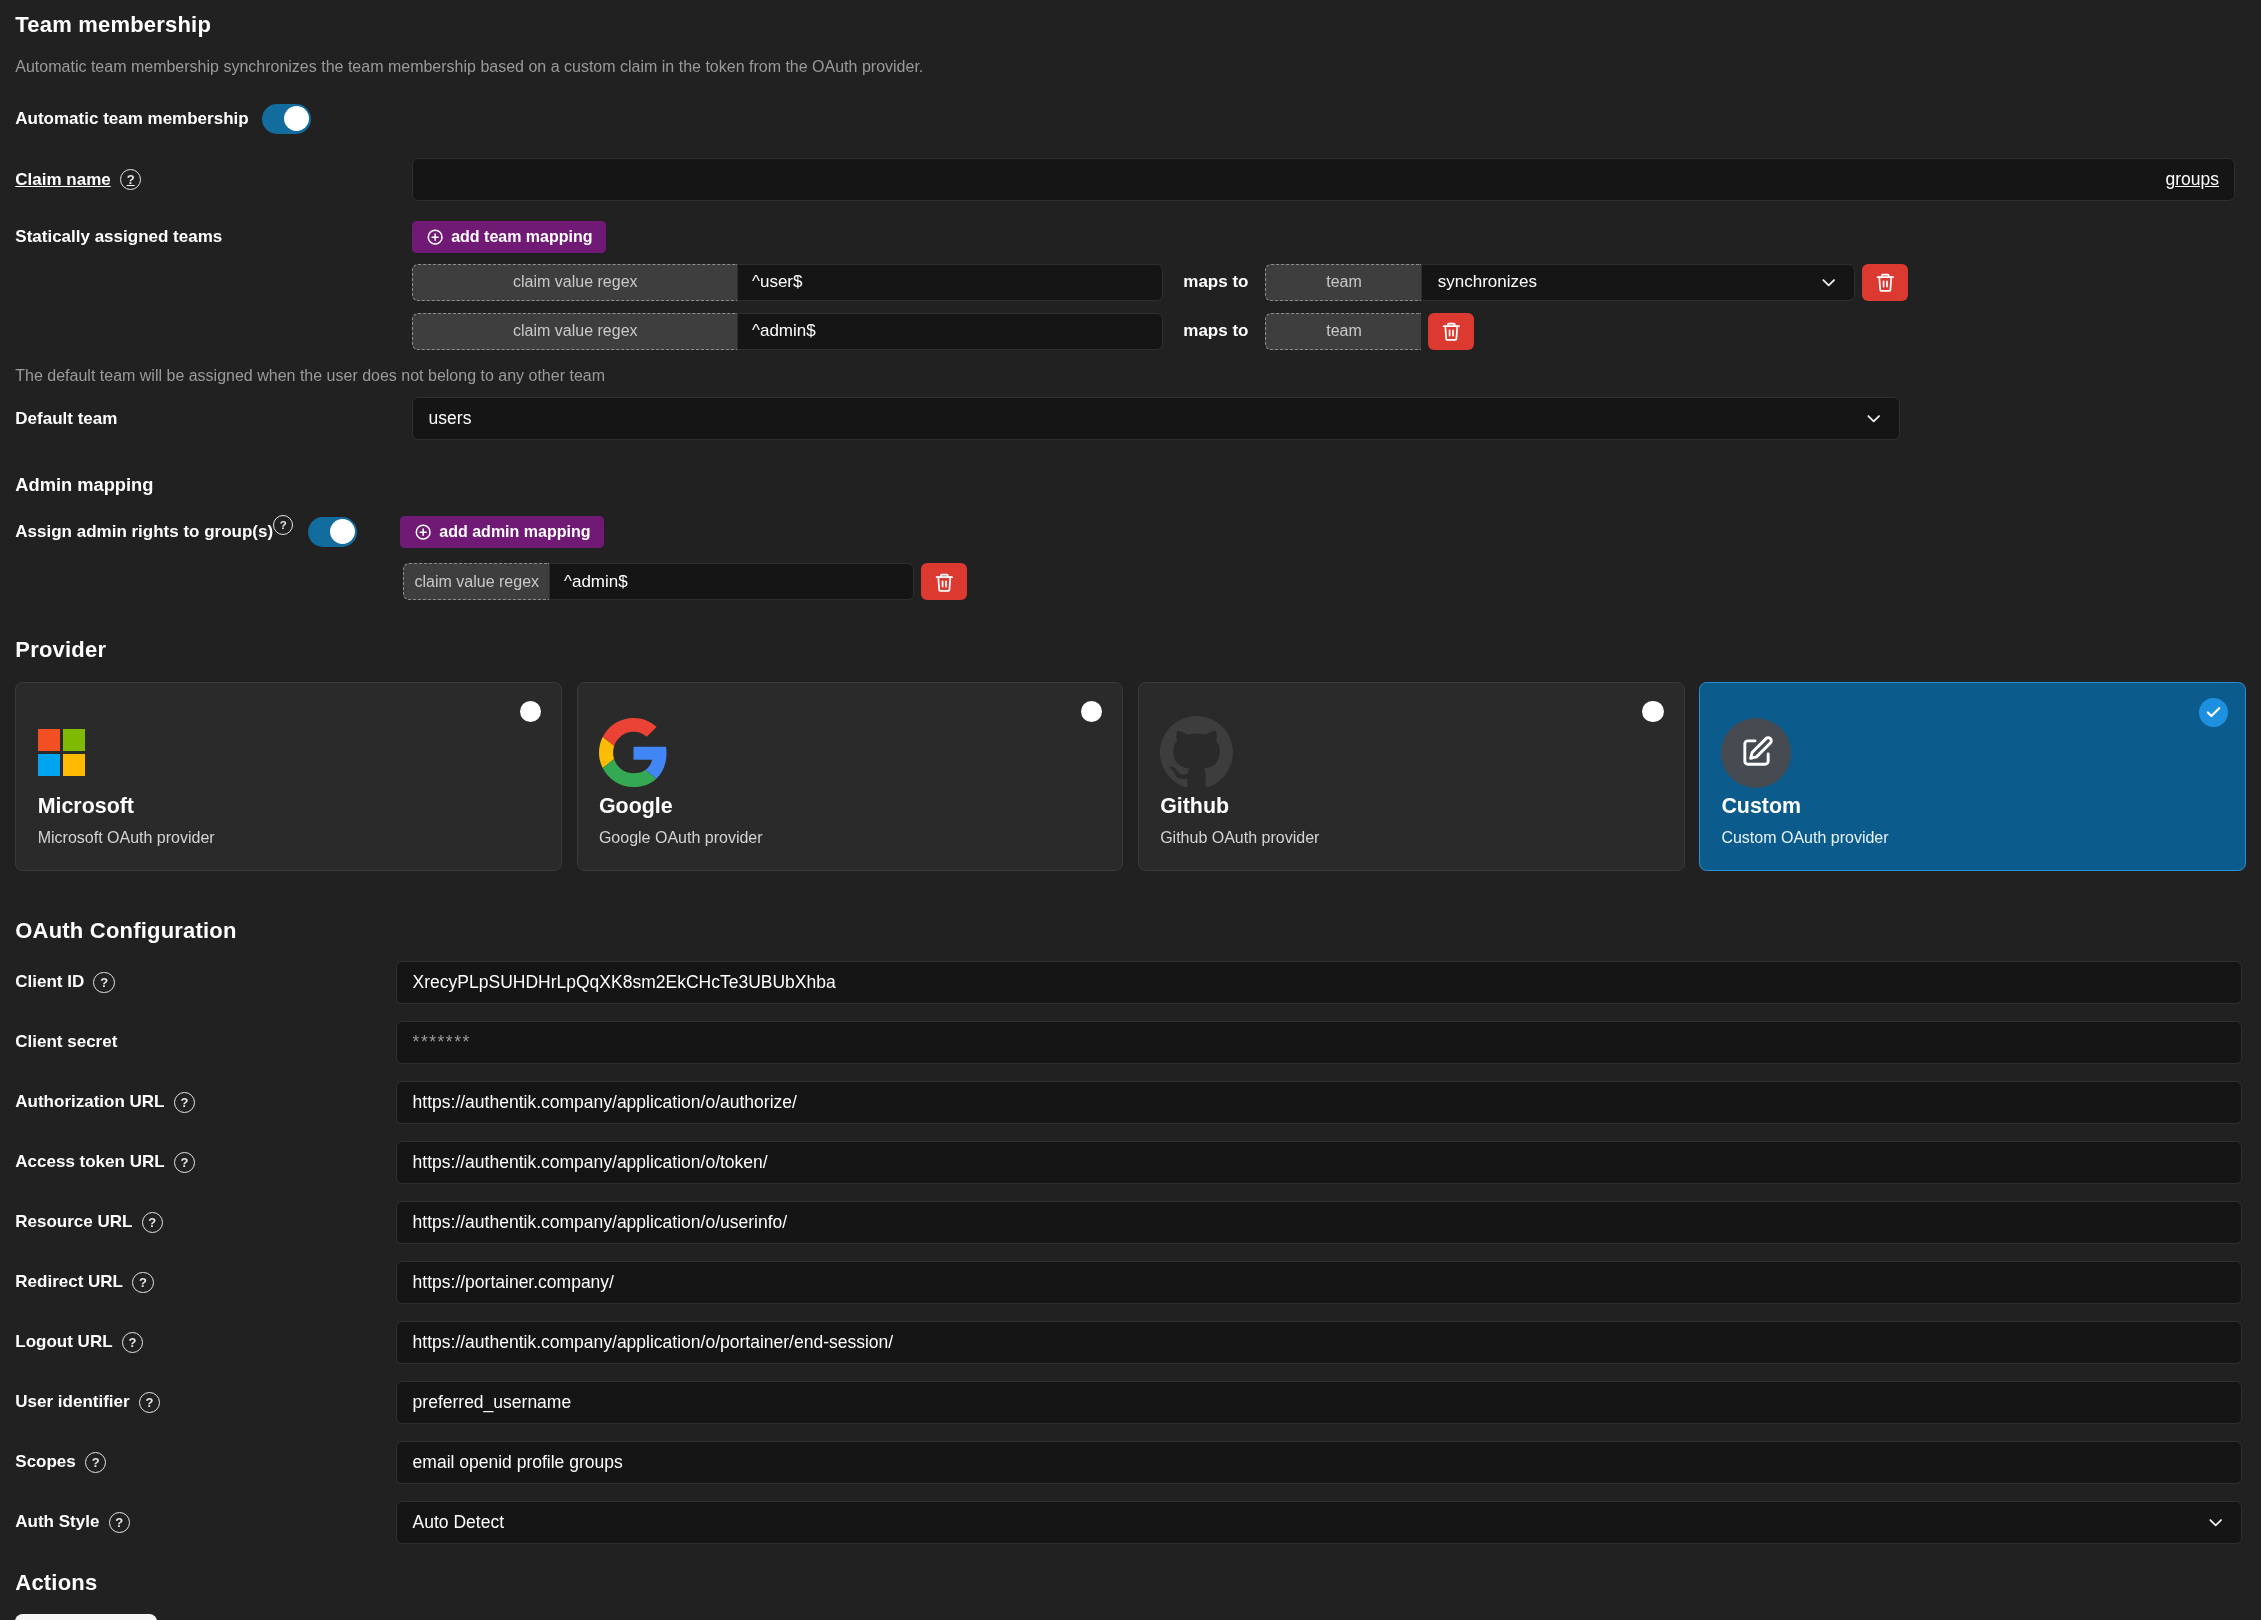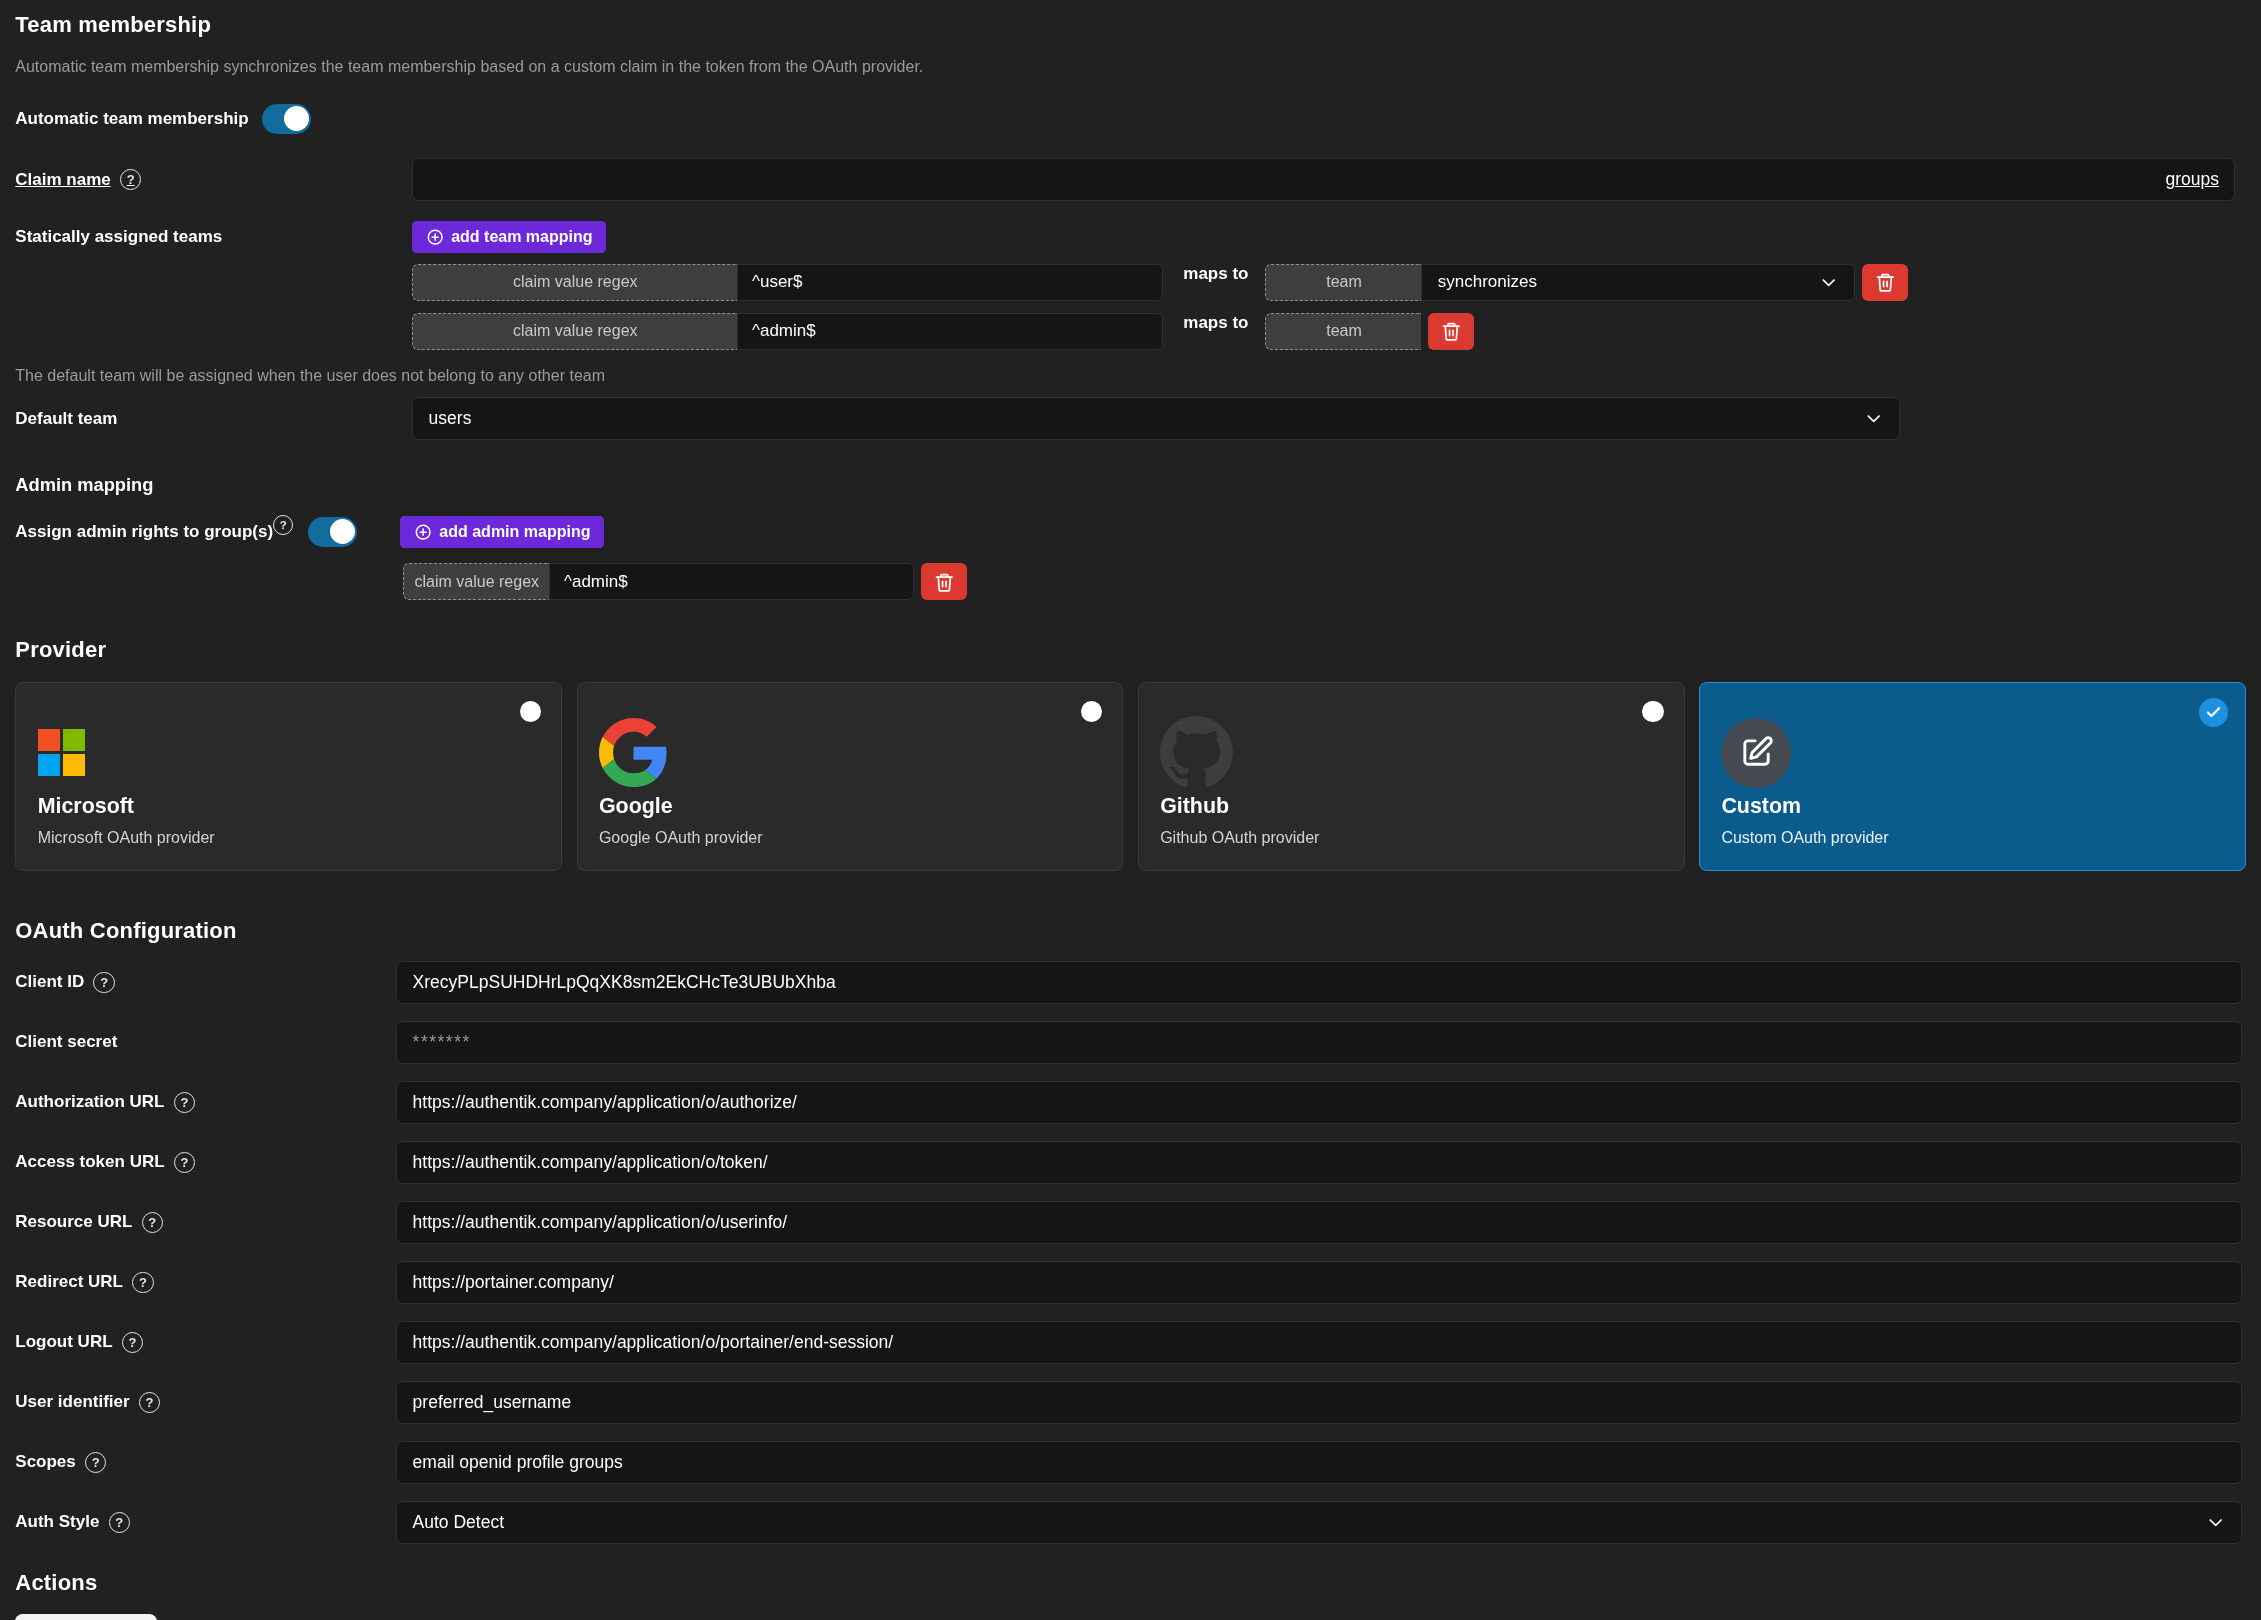--- a/index.html
+++ b/index.html
@@ -50,27 +50,27 @@
   .chev { width: 21.4px; height: 21.4px; flex: 0 0 auto; }
 
   .toggle-row { margin-top: 27.5px; gap: 13.7px; }
   .claim-row { margin-top: 24.4px; text-decoration: underline; }
   .static-row { margin-top: 20px; align-items: flex-start; }
   .static-row .label-col { padding-top: 6.1px; }
   .default-row { margin-top: 12.2px; }
 
   .add-btn {
     height: 32px; padding: 0 13.7px; border: none; cursor: pointer;
-    background: #6d28d9; color: #fff; border-radius: 4.6px;
+    background: #701a75; color: #fff; border-radius: 4.6px;
     font-family: "Liberation Sans", sans-serif; font-size: 16px; font-weight: 700;
     display: inline-flex; align-items: center; gap: 6.9px;
   }
   .add-btn svg { width: 18.3px; height: 18.3px; }
 
-  .map-row { display: flex; height: 37px; }
+  .map-row { display: flex; align-items: center; height: 37px; }
   .team-mapping-row { margin-top: 12.2px; }
   #team-mappings .team-mapping-row:first-child { margin-top: 10.7px; }
   .addon {
     height: 37px; background: #3e3e3e;
     border: 0.8px dashed #8f8f8f; border-right: none;
     border-radius: 6.1px 0 0 6.1px;
     color: #c9c9c9; font-size: 16px;
     display: inline-flex; align-items: center; justify-content: center;
     flex: 0 0 auto;
   }

